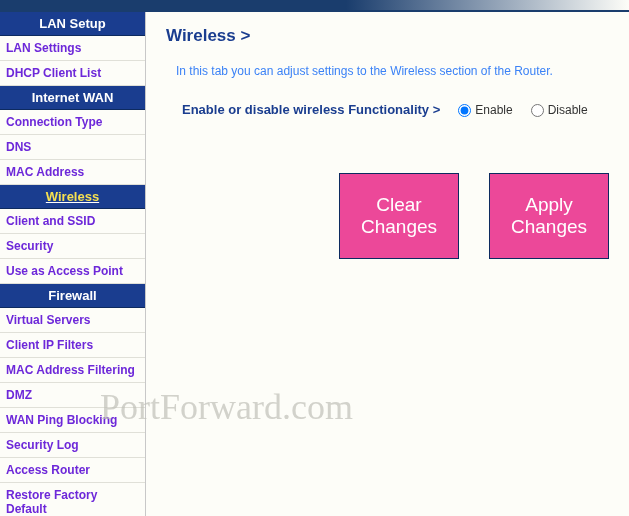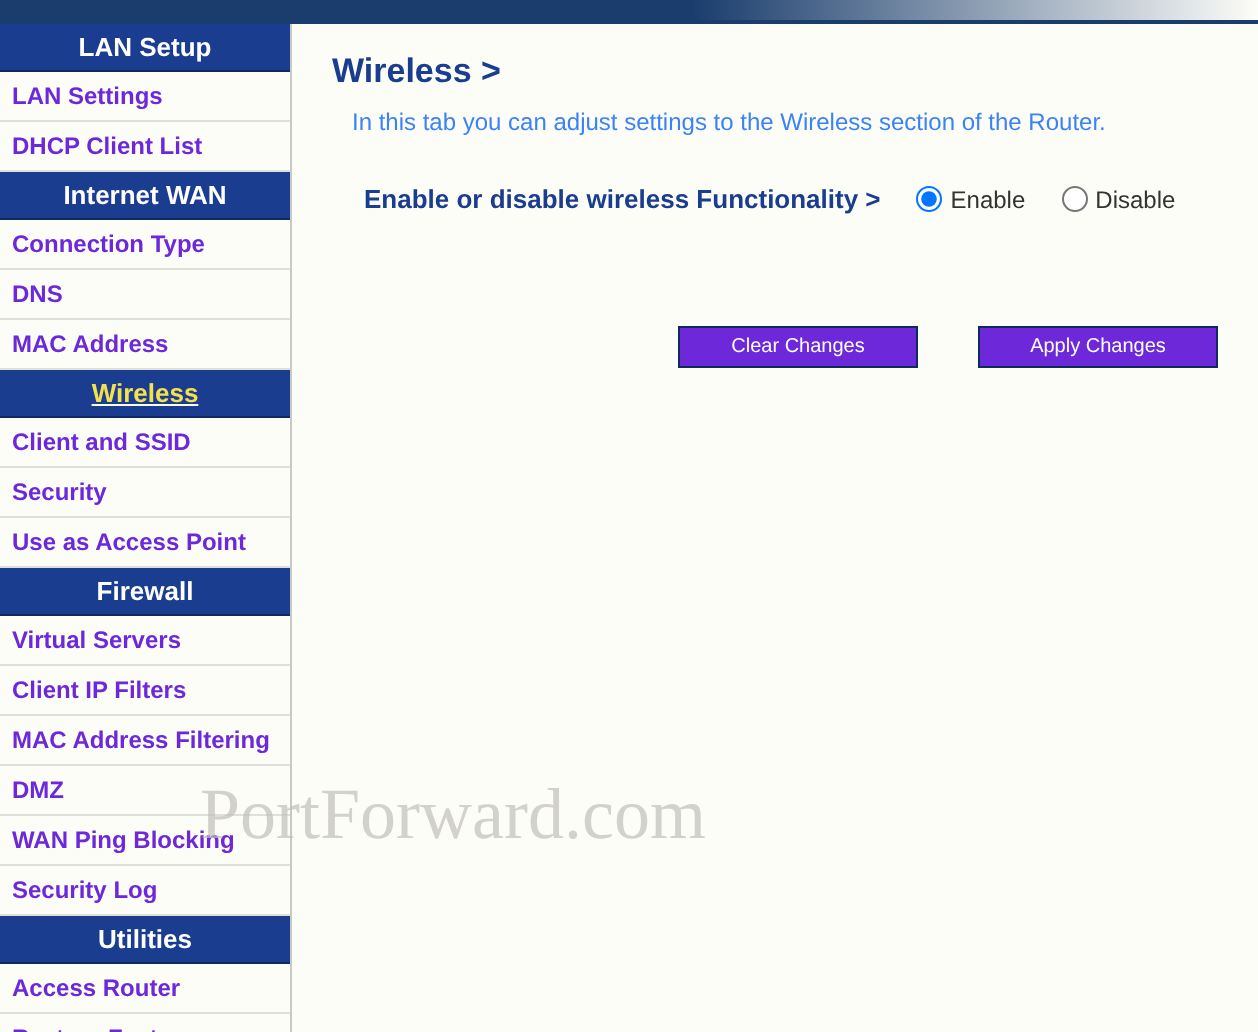--- a/index.html
+++ b/index.html
@@ -51,31 +51,31 @@
     }
     .main {
       flex: 1;
       padding: 14px 20px;
       position: relative;
     }
     .breadcrumb {
       color: #1a3d8f;
       font-size: 17px;
       font-weight: bold;
-      margin-bottom: 8px;
+      margin-bottom: 18px;
     }
     .description {
       color: #3b82f6;
       font-size: 12px;
       margin-bottom: 24px;
       padding-left: 10px;
     }
     .setting-row {
       display: flex;
-      align-items: center;
+      align-items: flex-end;
       padding-left: 16px;
       margin-bottom: 56px;
     }
     .setting-label {
       color: #1a3d8f;
       font-weight: bold;
       font-size: 13px;
       margin-right: 18px;
     }
     .radio-group {
@@ -91,25 +91,25 @@
     }
     .radio-option input[type="radio"] {
       cursor: pointer;
     }
     .button-row {
       display: flex;
       gap: 30px;
       padding-left: 173px;
     }
     .btn {
-      background: #6d28d9;
+      background: #ec4899;
       color: #fff;
       border: 1px solid #0d2a5f;
-      padding: 4px 10px;
-      font-size: 10px;
+      padding: 20px 10px;
+      font-size: 19px;
       cursor: pointer;
       min-width: 120px;
     }
     .watermark {
       position: absolute;
       left: 100px;
       top: 386px;
       font-size: 36px;
       color: #c0c0b8;
       font-family: Georgia, serif;
@@ -141,21 +141,20 @@
     <div class="nav-item">Use as Access Point</div>
 
     <div class="section-header">Firewall</div>
     <div class="nav-item">Virtual Servers</div>
     <div class="nav-item">Client IP Filters</div>
     <div class="nav-item">MAC Address Filtering</div>
     <div class="nav-item">DMZ</div>
     <div class="nav-item">WAN Ping Blocking</div>
     <div class="nav-item">Security Log</div>
 
-    <div class="section-header">Utilities</div>
     <div class="nav-item">Access Router</div>
     <div class="nav-item">Restore Factory Default</div>
 
   </div>
 
   <div class="main">
     <div class="breadcrumb">Wireless &gt;</div>
     <div class="description">In this tab you can adjust settings to the Wireless section of the Router.</div>
 
     <div class="setting-row">

